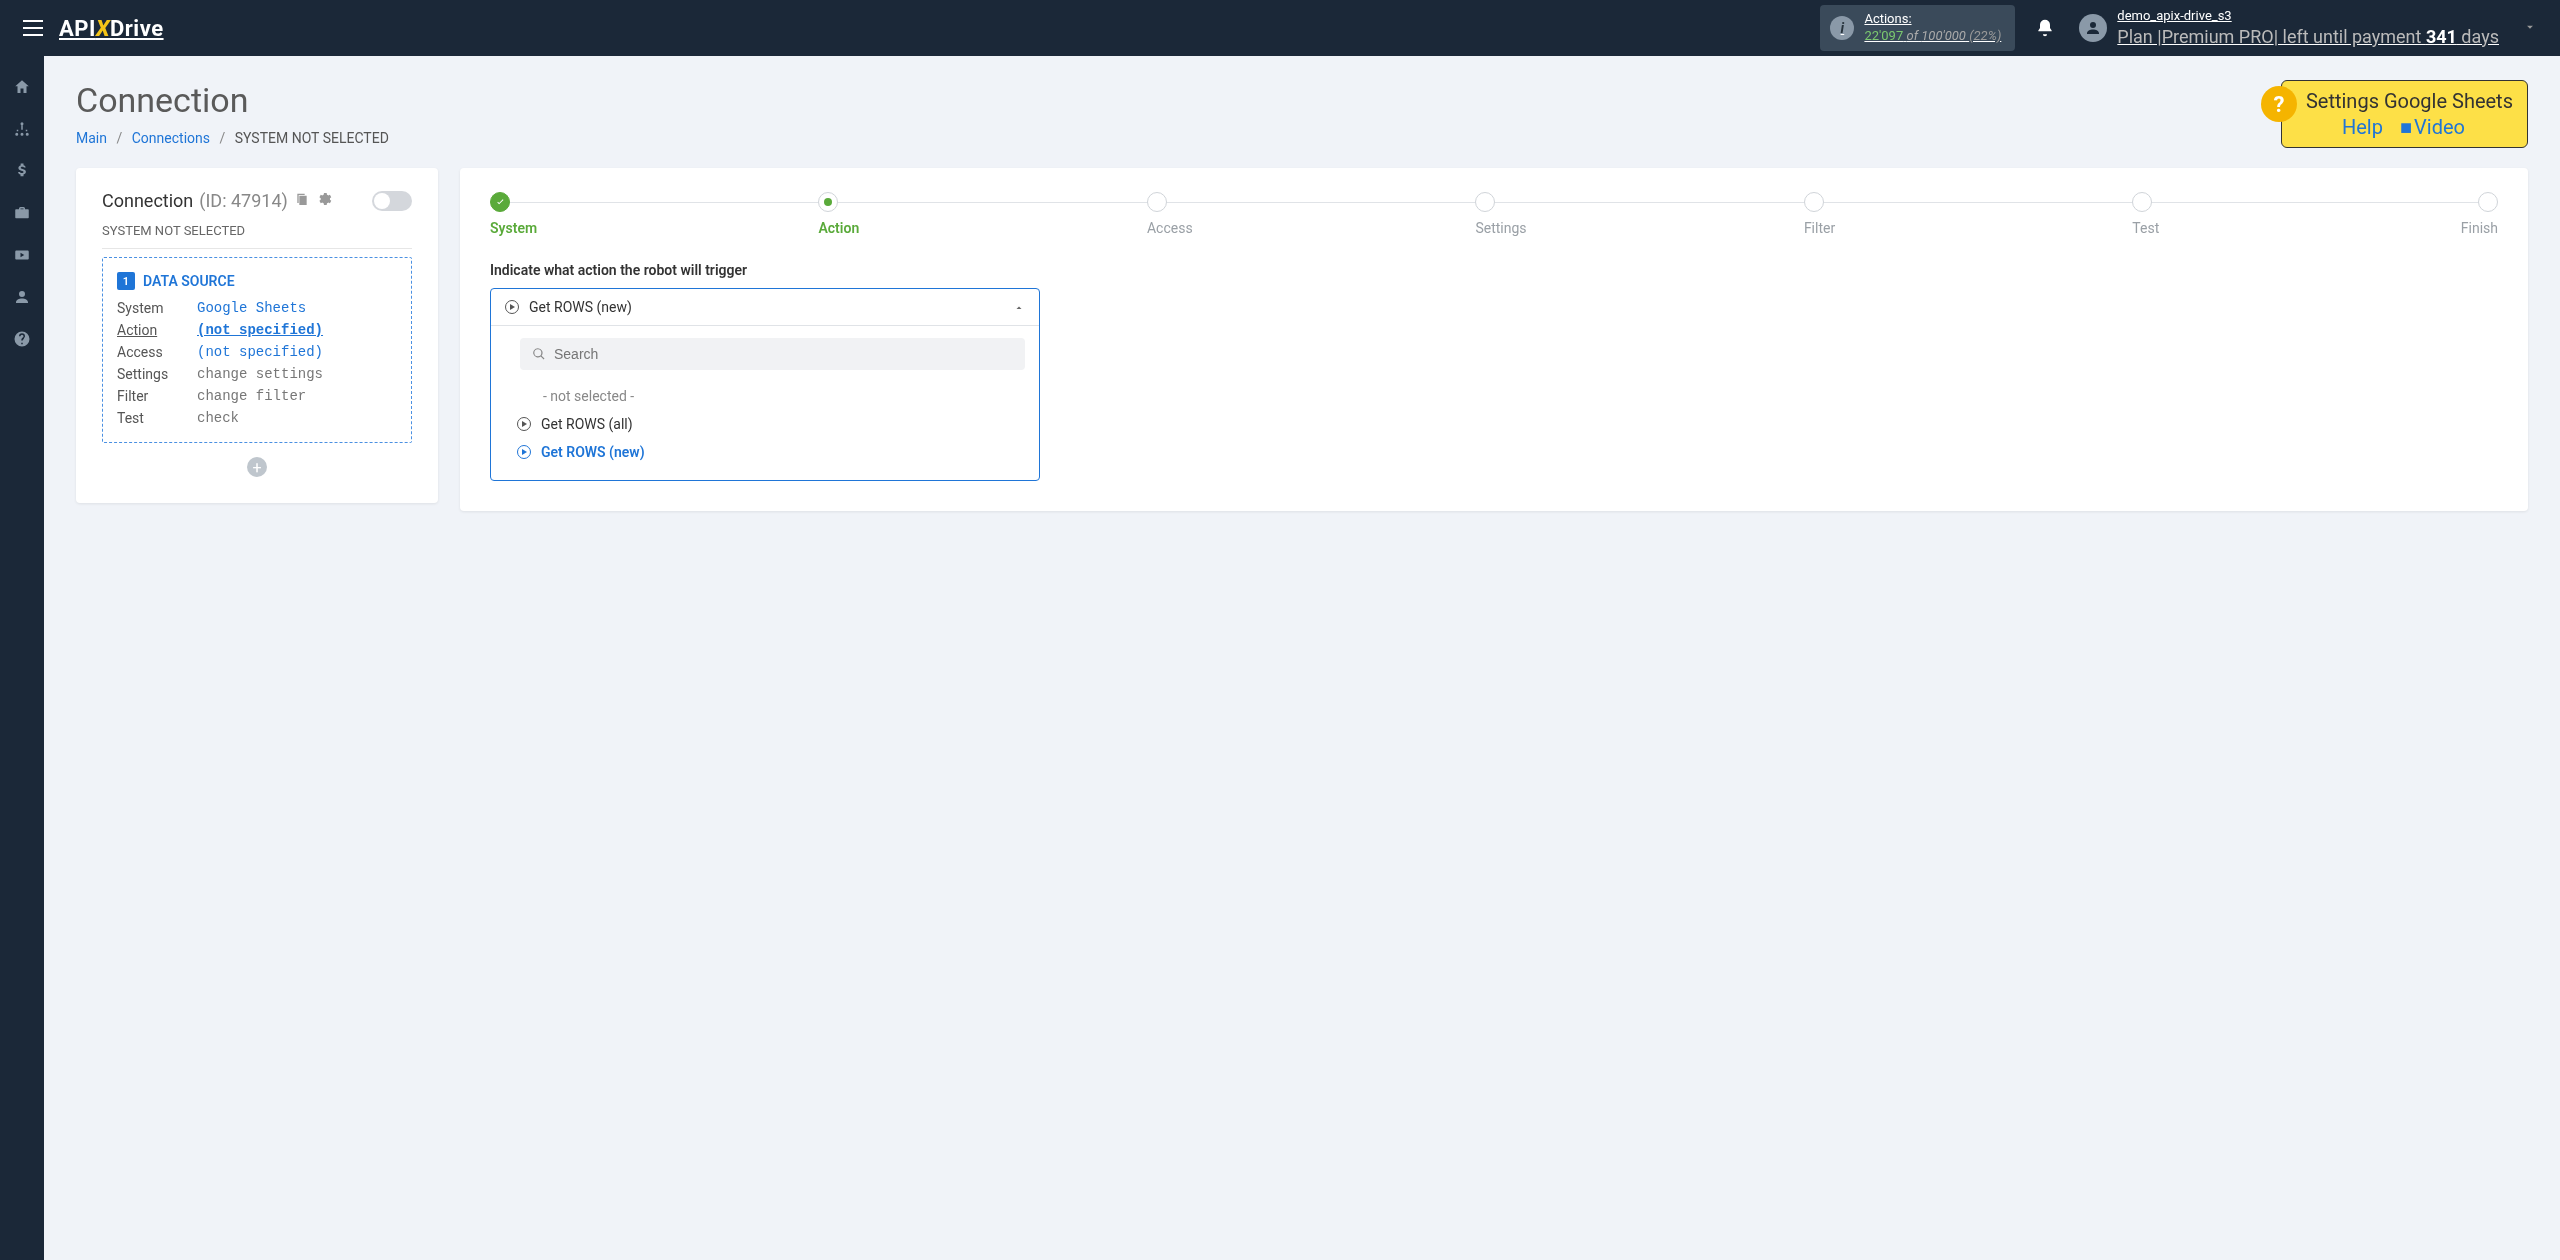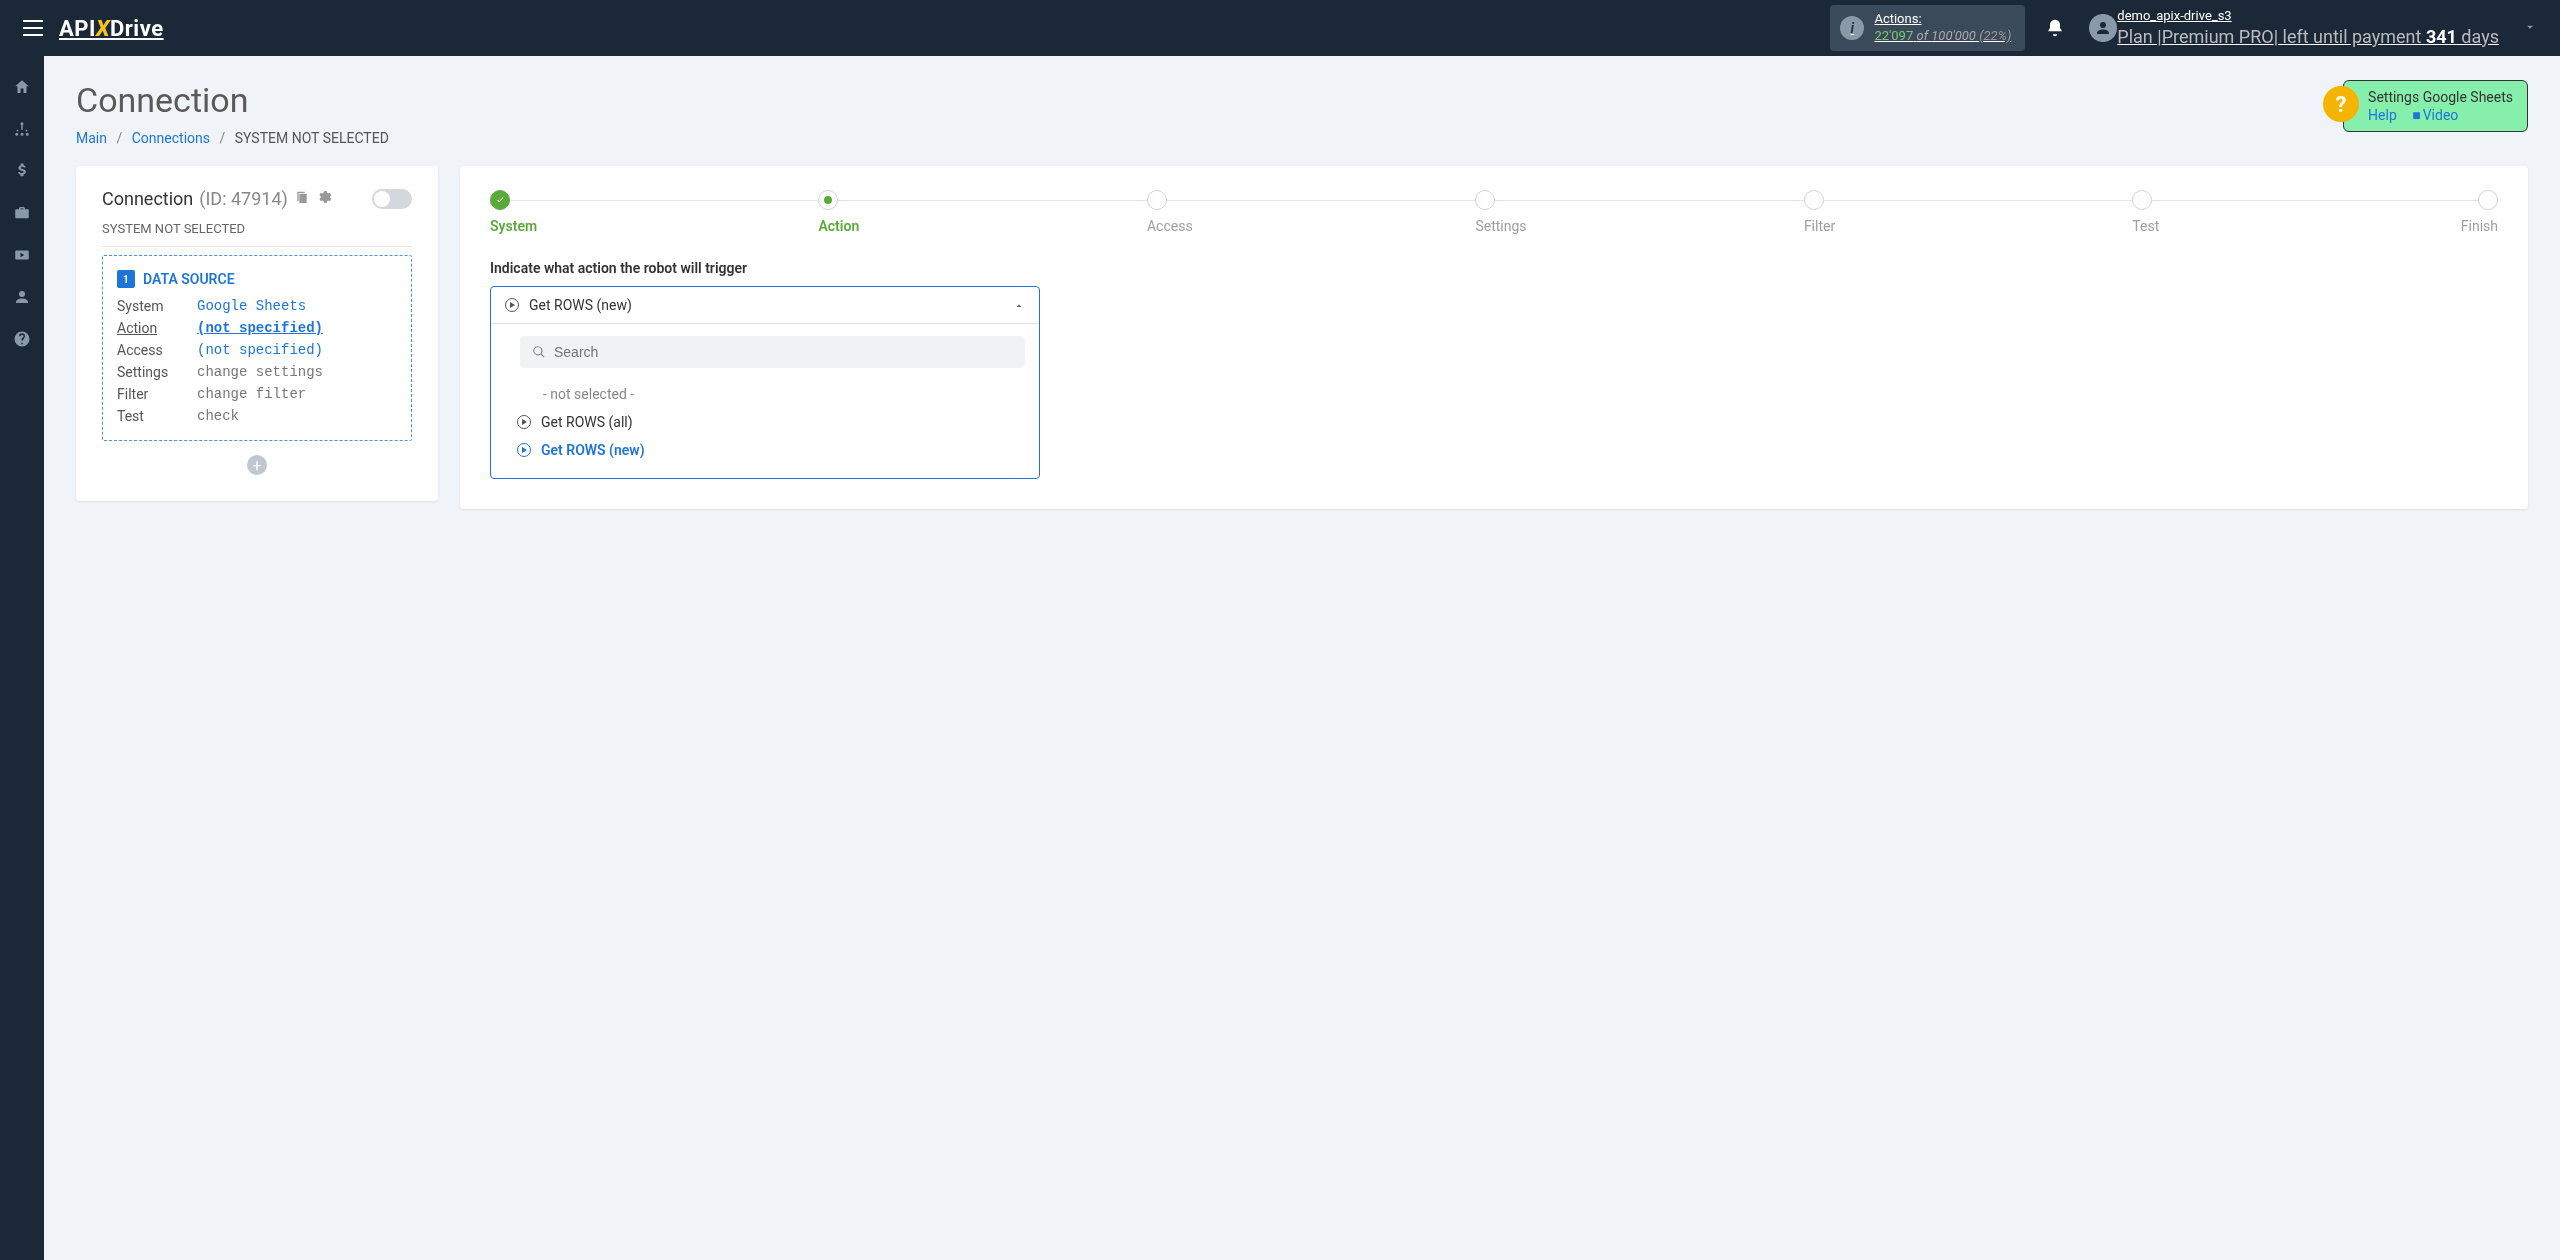--- a/index.html
+++ b/index.html
@@ -12,21 +12,21 @@
 .brand { font-size: 22px; font-weight: 700; letter-spacing: 0.5px; }
 .brand .x { color: #f5c518; font-style: italic; font-weight: 800; }
 .topbar-spacer { flex: 1; }
 .actions-box { background: #3a4a5a; border-radius: 4px; padding: 6px 14px 6px 10px; display: flex; align-items: center; gap: 10px; margin-right: 20px; }
 .actions-box .info-circle { width: 24px; height: 24px; border-radius: 50%; background: #8a99a8; color: #27333d; display: flex; align-items: center; justify-content: center; font-weight: 700; font-style: italic; font-size: 14px; }
 .actions-text { font-size: 13px; line-height: 1.3; }
 .actions-text .line2 .used { color: #7bc96f; }
 .actions-text .line2 .of { color: #aaa; font-style: italic; }
 .actions-text .line2 .pct { color: #999; font-style: italic; }
 .bell { width: 20px; height: 20px; fill: #fff; margin-right: 24px; cursor: pointer; }
-.user-block { display: flex; align-items: center; }
+.user-block { display: flex; align-items: center; gap: 10px; }
 .avatar-circle { width: 28px; height: 28px; border-radius: 50%; background: #8a99a8; display: flex; align-items: center; justify-content: center; }
 .avatar-circle svg { fill: #1b2838; width: 18px; height: 18px; }
 .user-text { font-size: 13px; line-height: 1.3; }
 .user-text .plan { color: #bbb; font-size: 18px; }
 .user-text .plan b { color: #fff; }
 .chevron-down { margin-left: 24px; cursor: pointer; }
 .chevron-down svg { width: 14px; height: 14px; fill: #999; }
 
 
 .leftnav { position: absolute; top: 56px; left: 0; bottom: 0; width: 44px; background: #1b2838; display: flex; flex-direction: column; align-items: center; padding-top: 12px; gap: 4px; }
@@ -36,21 +36,21 @@
 
 .main { margin-left: 44px; padding: 24px 32px; }
 .page-head { display: flex; justify-content: space-between; align-items: flex-start; margin-bottom: 20px; }
 .page-title { font-size: 34px; font-weight: 400; color: #5a5a5a; margin-bottom: 10px; }
 .breadcrumb { font-size: 14px; color: #555; }
 .breadcrumb a { color: #1f75d7; text-decoration: none; }
 .breadcrumb .sep { color: #888; margin: 0 6px; }
 
 .help-box { position: relative; }
 .help-badge { position: absolute; left: -20px; top: 6px; width: 36px; height: 36px; border-radius: 50%; background: #f5b400; color: #fff; font-size: 22px; font-weight: 700; display: flex; align-items: center; justify-content: center; z-index: 2; }
-.help-card { background: #86efac; border: 1px solid #333; border-radius: 6px; padding: 8px 14px 8px 24px; font-size: 14px; }
+.help-card { background: #fde047; border: 1px solid #333; border-radius: 6px; padding: 8px 14px 8px 24px; font-size: 20px; text-align: center; }
 .help-card .title { color: #333; }
 .help-card .links { margin-top: 2px; }
 .help-card .links a { color: #1f75d7; text-decoration: none; margin-right: 12px; }
 .vid-icon { color: #1f75d7; margin-right: 2px; }
 
 .cols { display: flex; gap: 22px; align-items: flex-start; }
 .card { background: #fff; border-radius: 4px; box-shadow: 0 1px 3px rgba(0,0,0,0.08); }
 .left-card { width: 362px; padding: 22px 26px 26px; }
 .left-card h3 { font-size: 18px; font-weight: 400; color: #333; display: flex; align-items: center; gap: 6px; }
 .left-card h3 .id { color: #888; }

